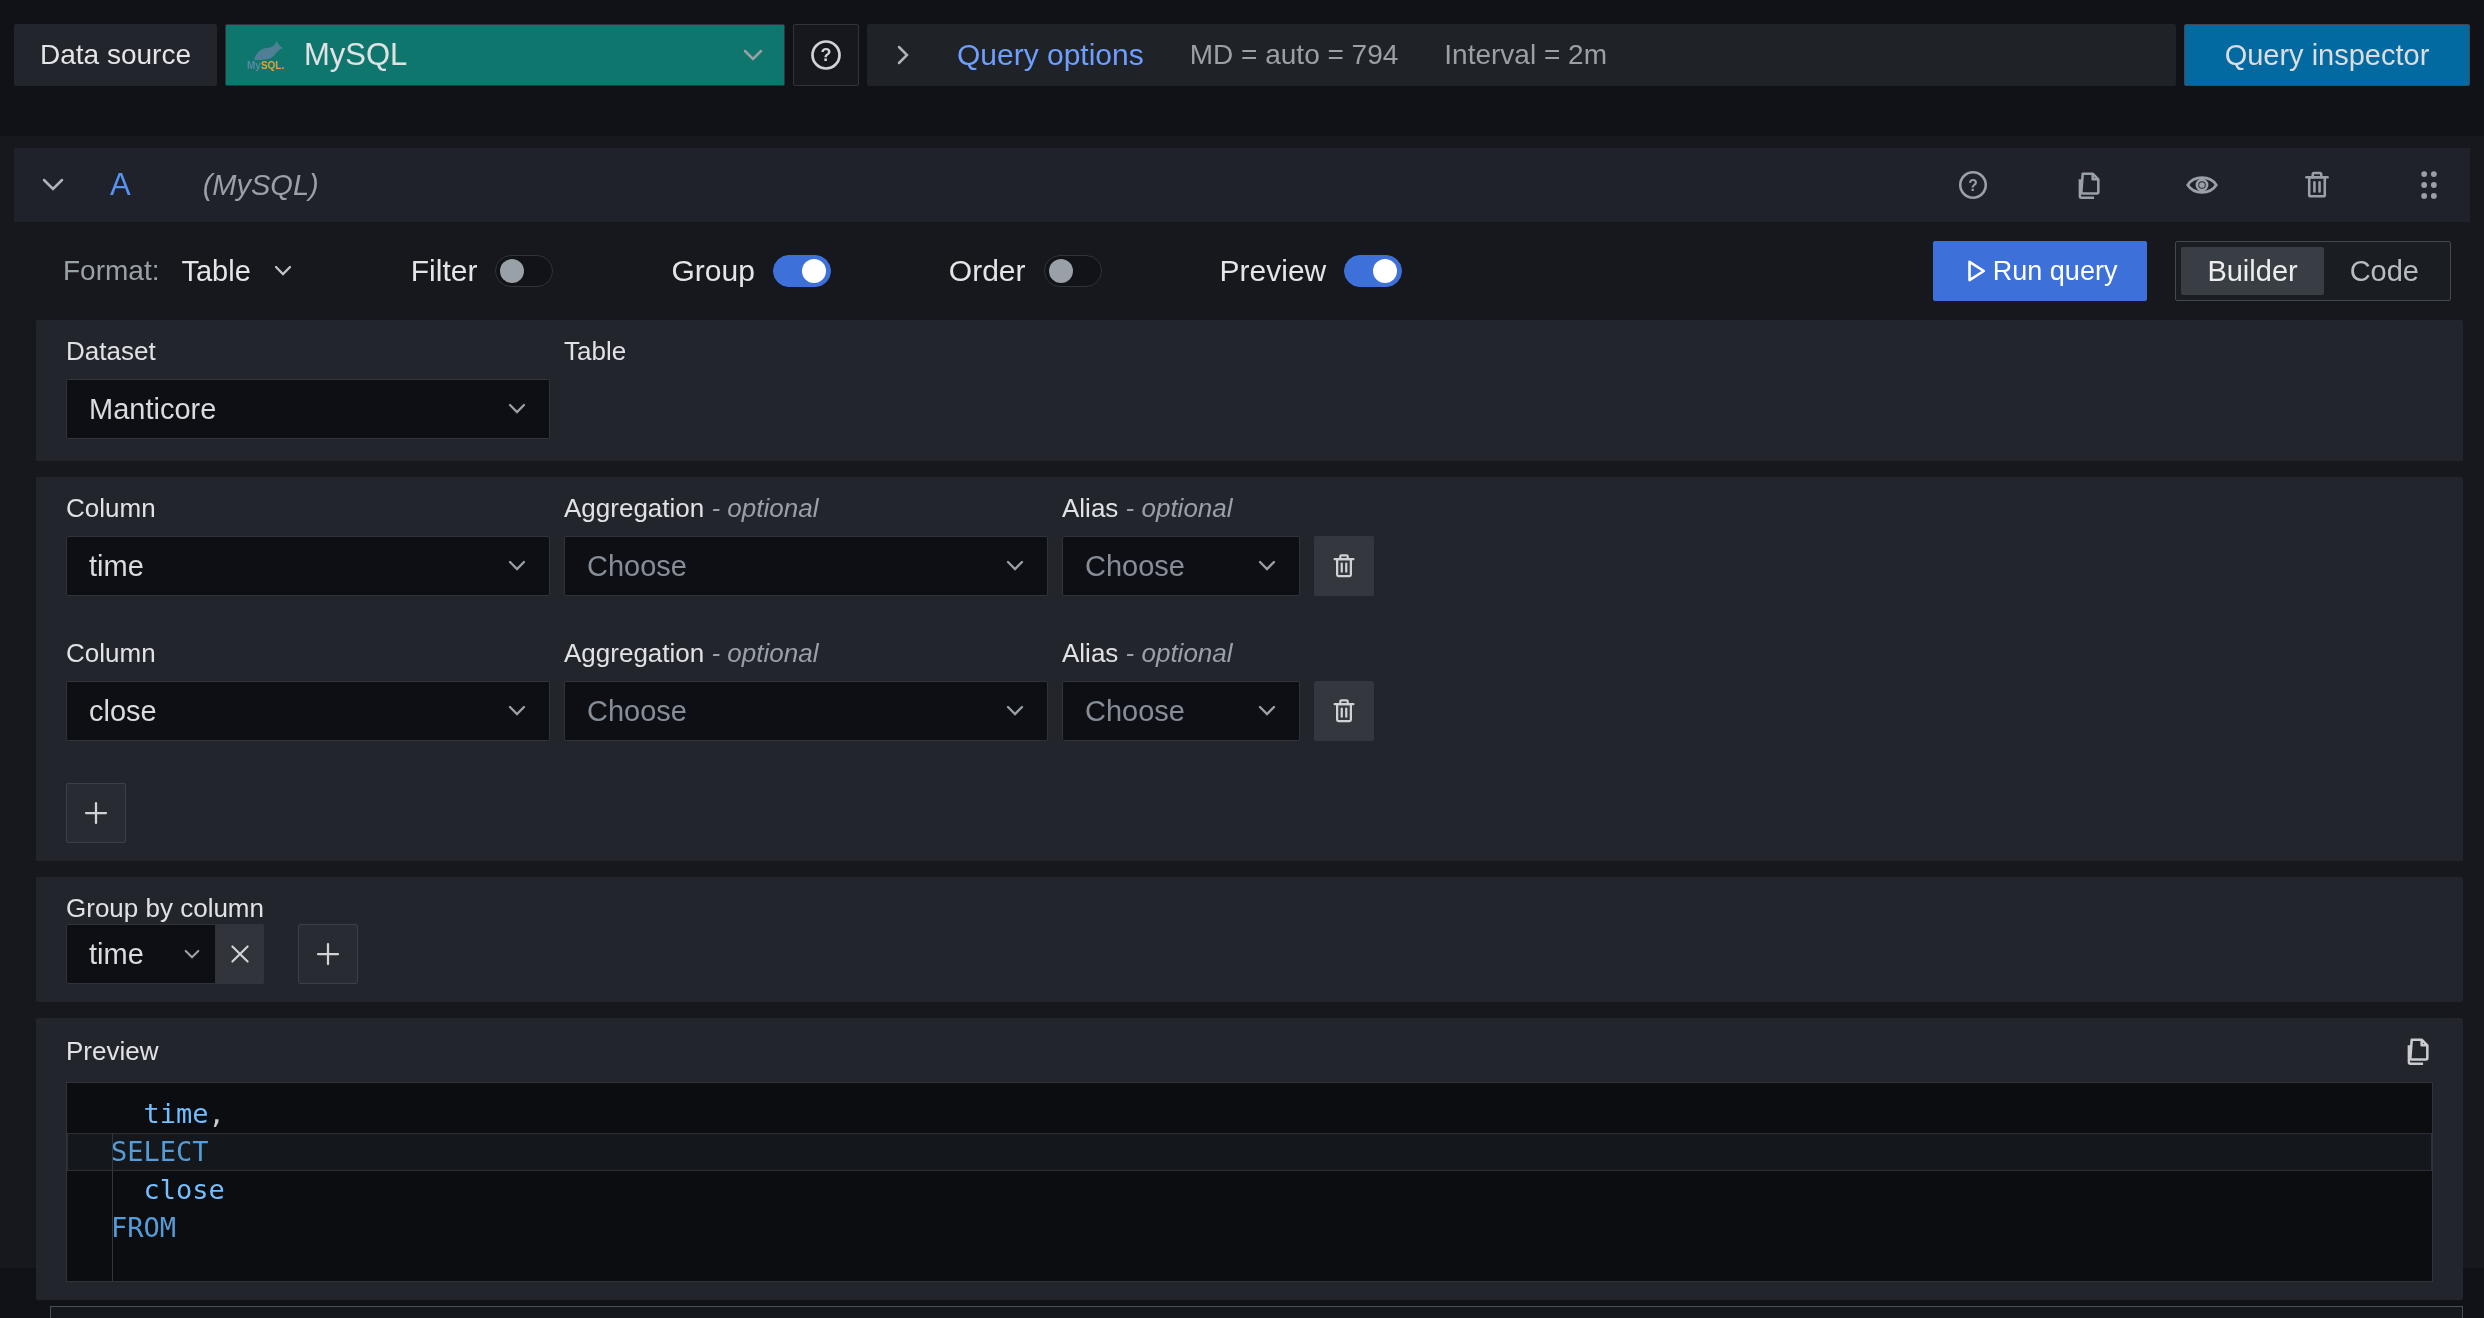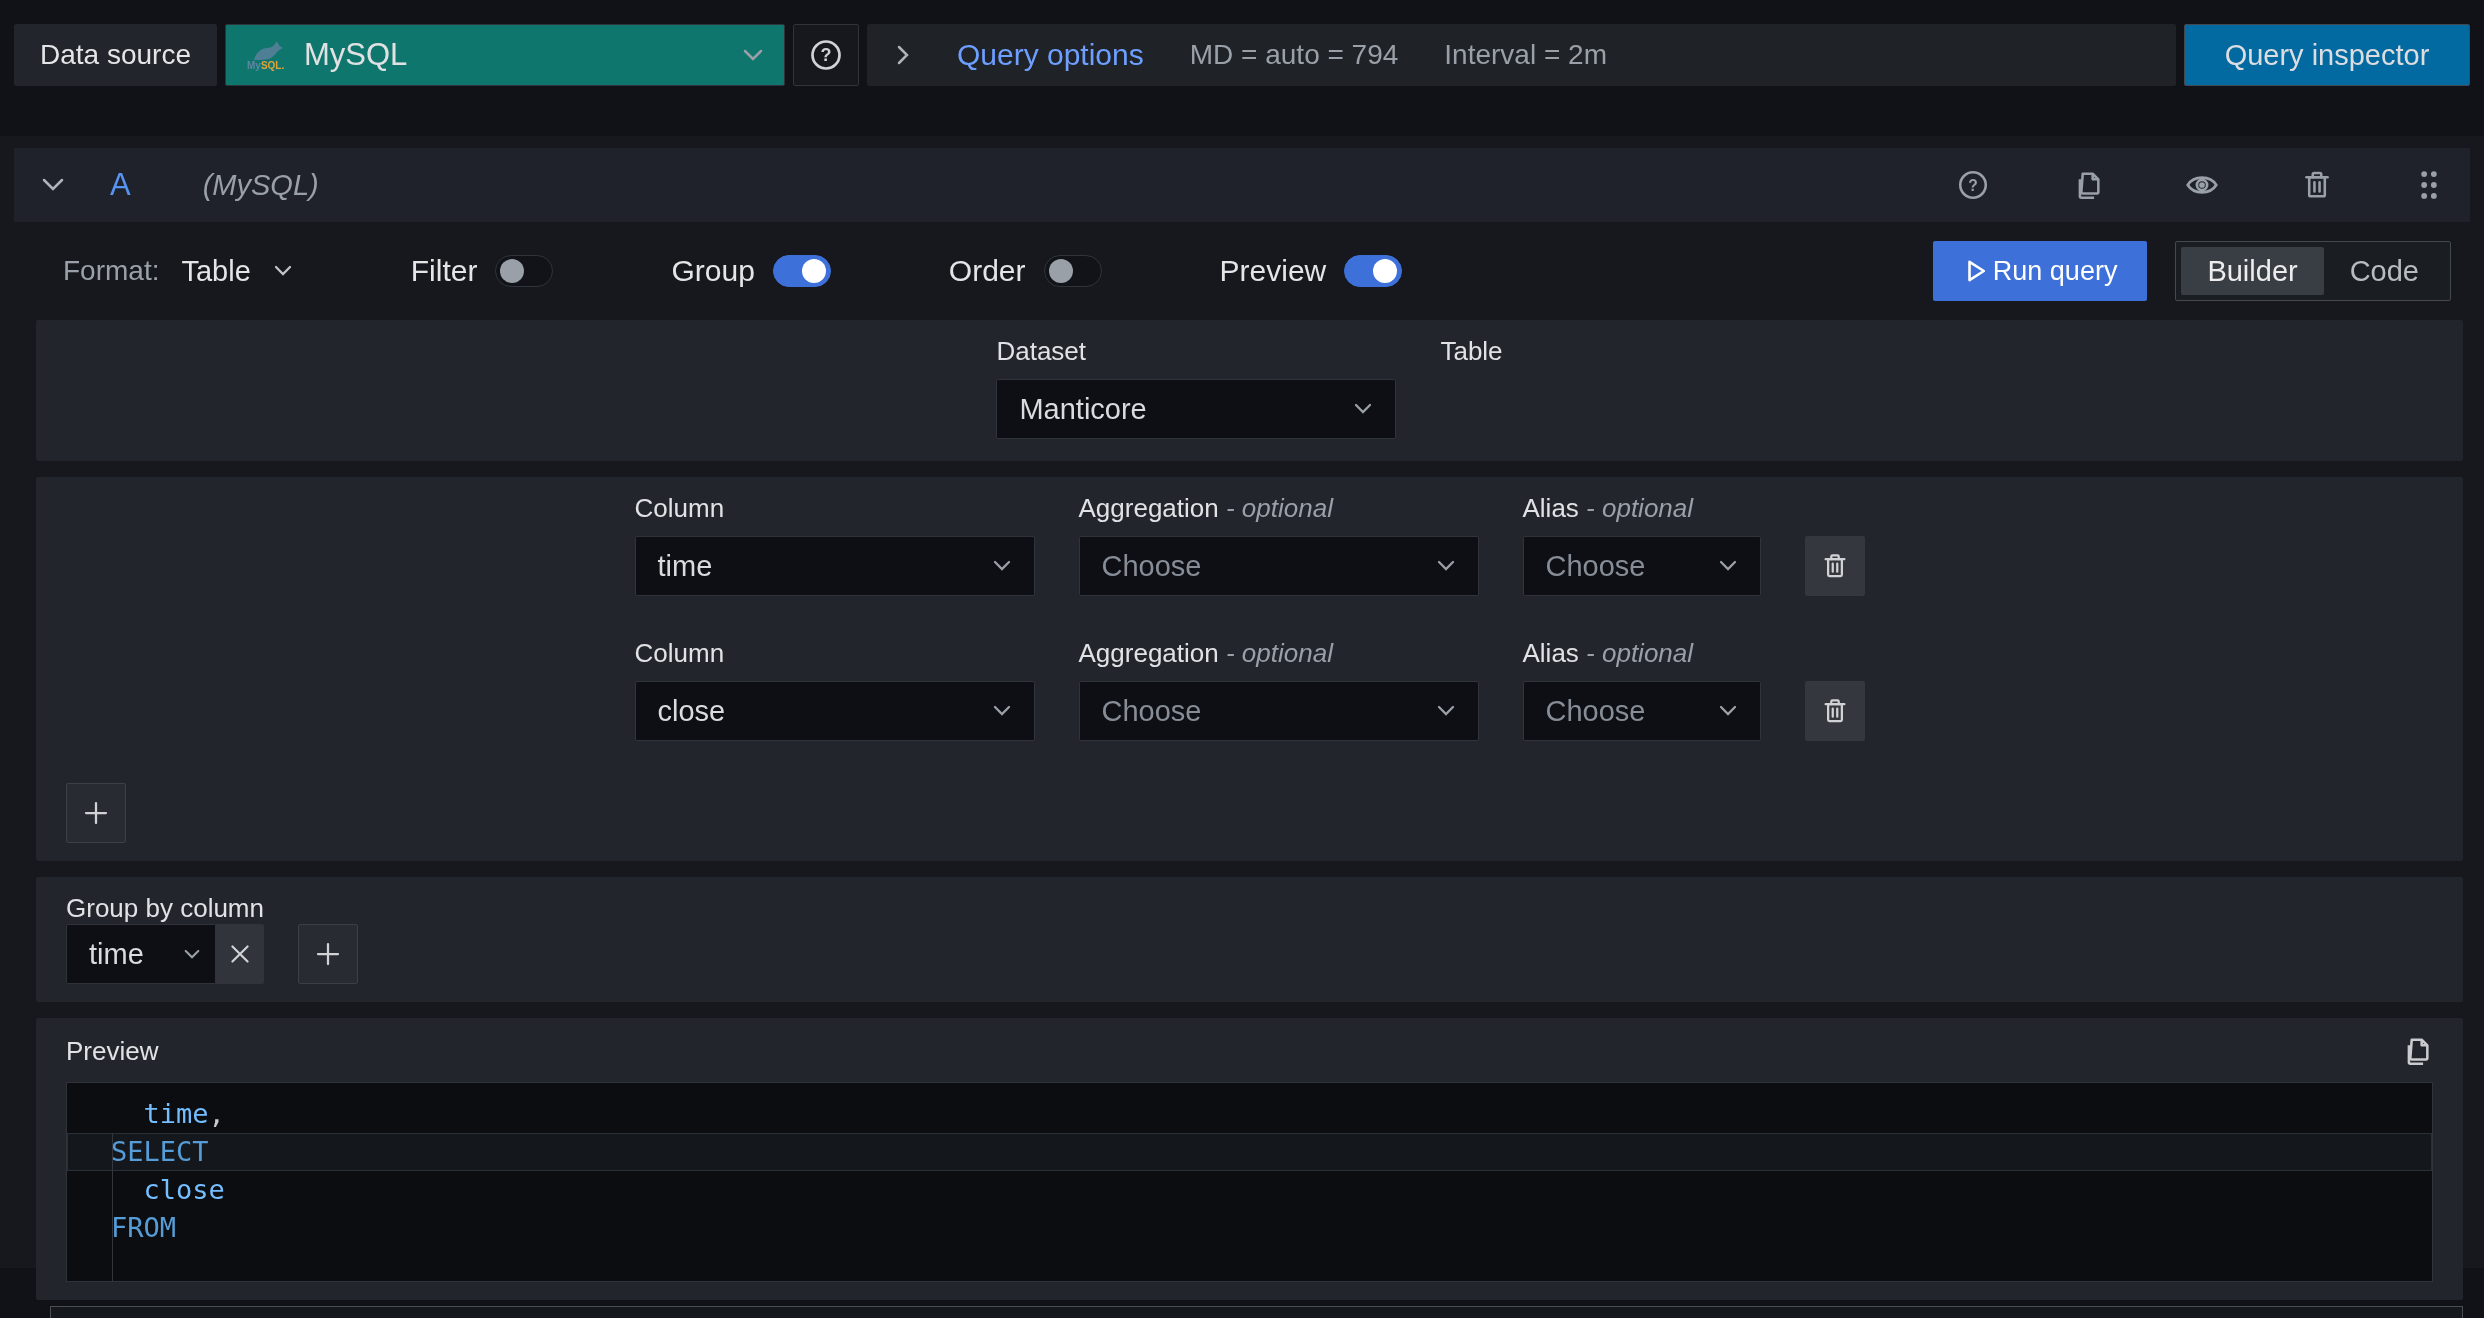--- a/index.html
+++ b/index.html
@@ -72,30 +72,30 @@
   .mode-group { border:1px solid #44484f; border-radius:2px; background:#1a1d22; display:flex; padding:5px; height:60px; }
   .mode-btn {
     border:none; background:transparent; color:#b8bcc1; font-size:29px; font-weight:500;
     padding:0 26px; border-radius:2px; cursor:pointer; font-family:inherit;
   }
   .mode-btn.selected { background:#393d44; color:#ededee; }
 
   
   .card { margin:16px 21px 0 36px; background:#22252b; border-radius:2px; padding:16px 30px 18px; }
   .card.first { margin-top:18px; padding-bottom:22px; }
-  .frow { display:flex; gap:44px;justify-content:center; }
+  .frow { display:flex; gap:14px; }
   .fgroup { display:flex; flex-direction:column; }
   .flabel { font-size:26px; font-weight:500; color:#e0e2e5; margin-bottom:12px; white-space:nowrap; }
   .flabel .opt { font-weight:400; font-style:italic; color:#9aa0a7; }
   .select {
     height:60px; background:#0d0f14; border:1px solid #2f333a; border-radius:2px;
     display:flex; align-items:center; padding:0 22px; font-size:29px; color:#d9dbde; cursor:pointer;
   }
   .select .ph { color:#878d96; }
-  .w400 { width:400px; } .w238 { width:238px; } .w150 { width:150px; padding-right:14px; }
+  .w400 { width:484px; } .w238 { width:238px; } .w150 { width:150px; padding-right:14px; }
   .sq-btn {
     width:60px; height:60px; background:#34373d; border:none; border-radius:2px;
     display:flex; align-items:center; justify-content:center; cursor:pointer; flex:none;
   }
   .plus-btn {
     width:60px; height:60px; background:#282c32; border:1px solid #3b4047; border-radius:2px;
     display:flex; align-items:center; justify-content:center; cursor:pointer;
   }
   .col-row { margin-bottom:42px; }
   .align-end { align-self:flex-end; }

